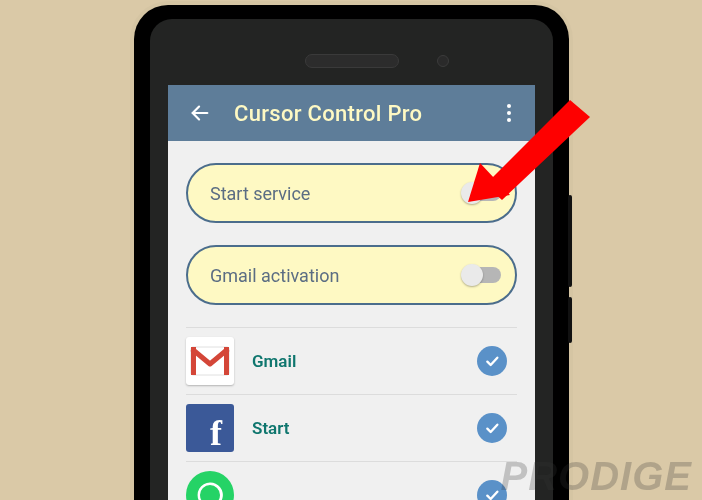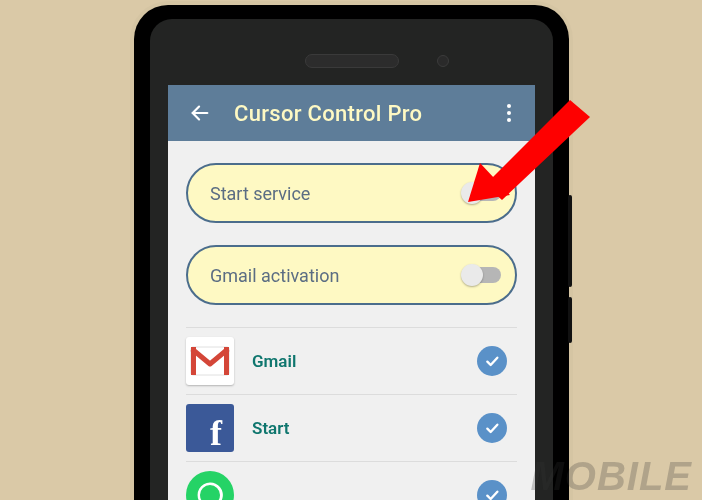--- a/index.html
+++ b/index.html
@@ -333,16 +333,16 @@
   </div>
 
   <svg class="arrow" width="150" height="150" viewBox="0 0 150 150">
     <g fill="#fe0000">
       <polygon points="18,132 60,125 30,93"></polygon>
       <polygon points="35,115 120,30 140,47 52,130"></polygon>
     </g>
   </svg>
 
   <div class="watermark">
-    <div class="l1">MOBILE</div>
+    <div class="l1">PRODIGE</div>
   </div>
 
 </div>
 
 </body></html>

